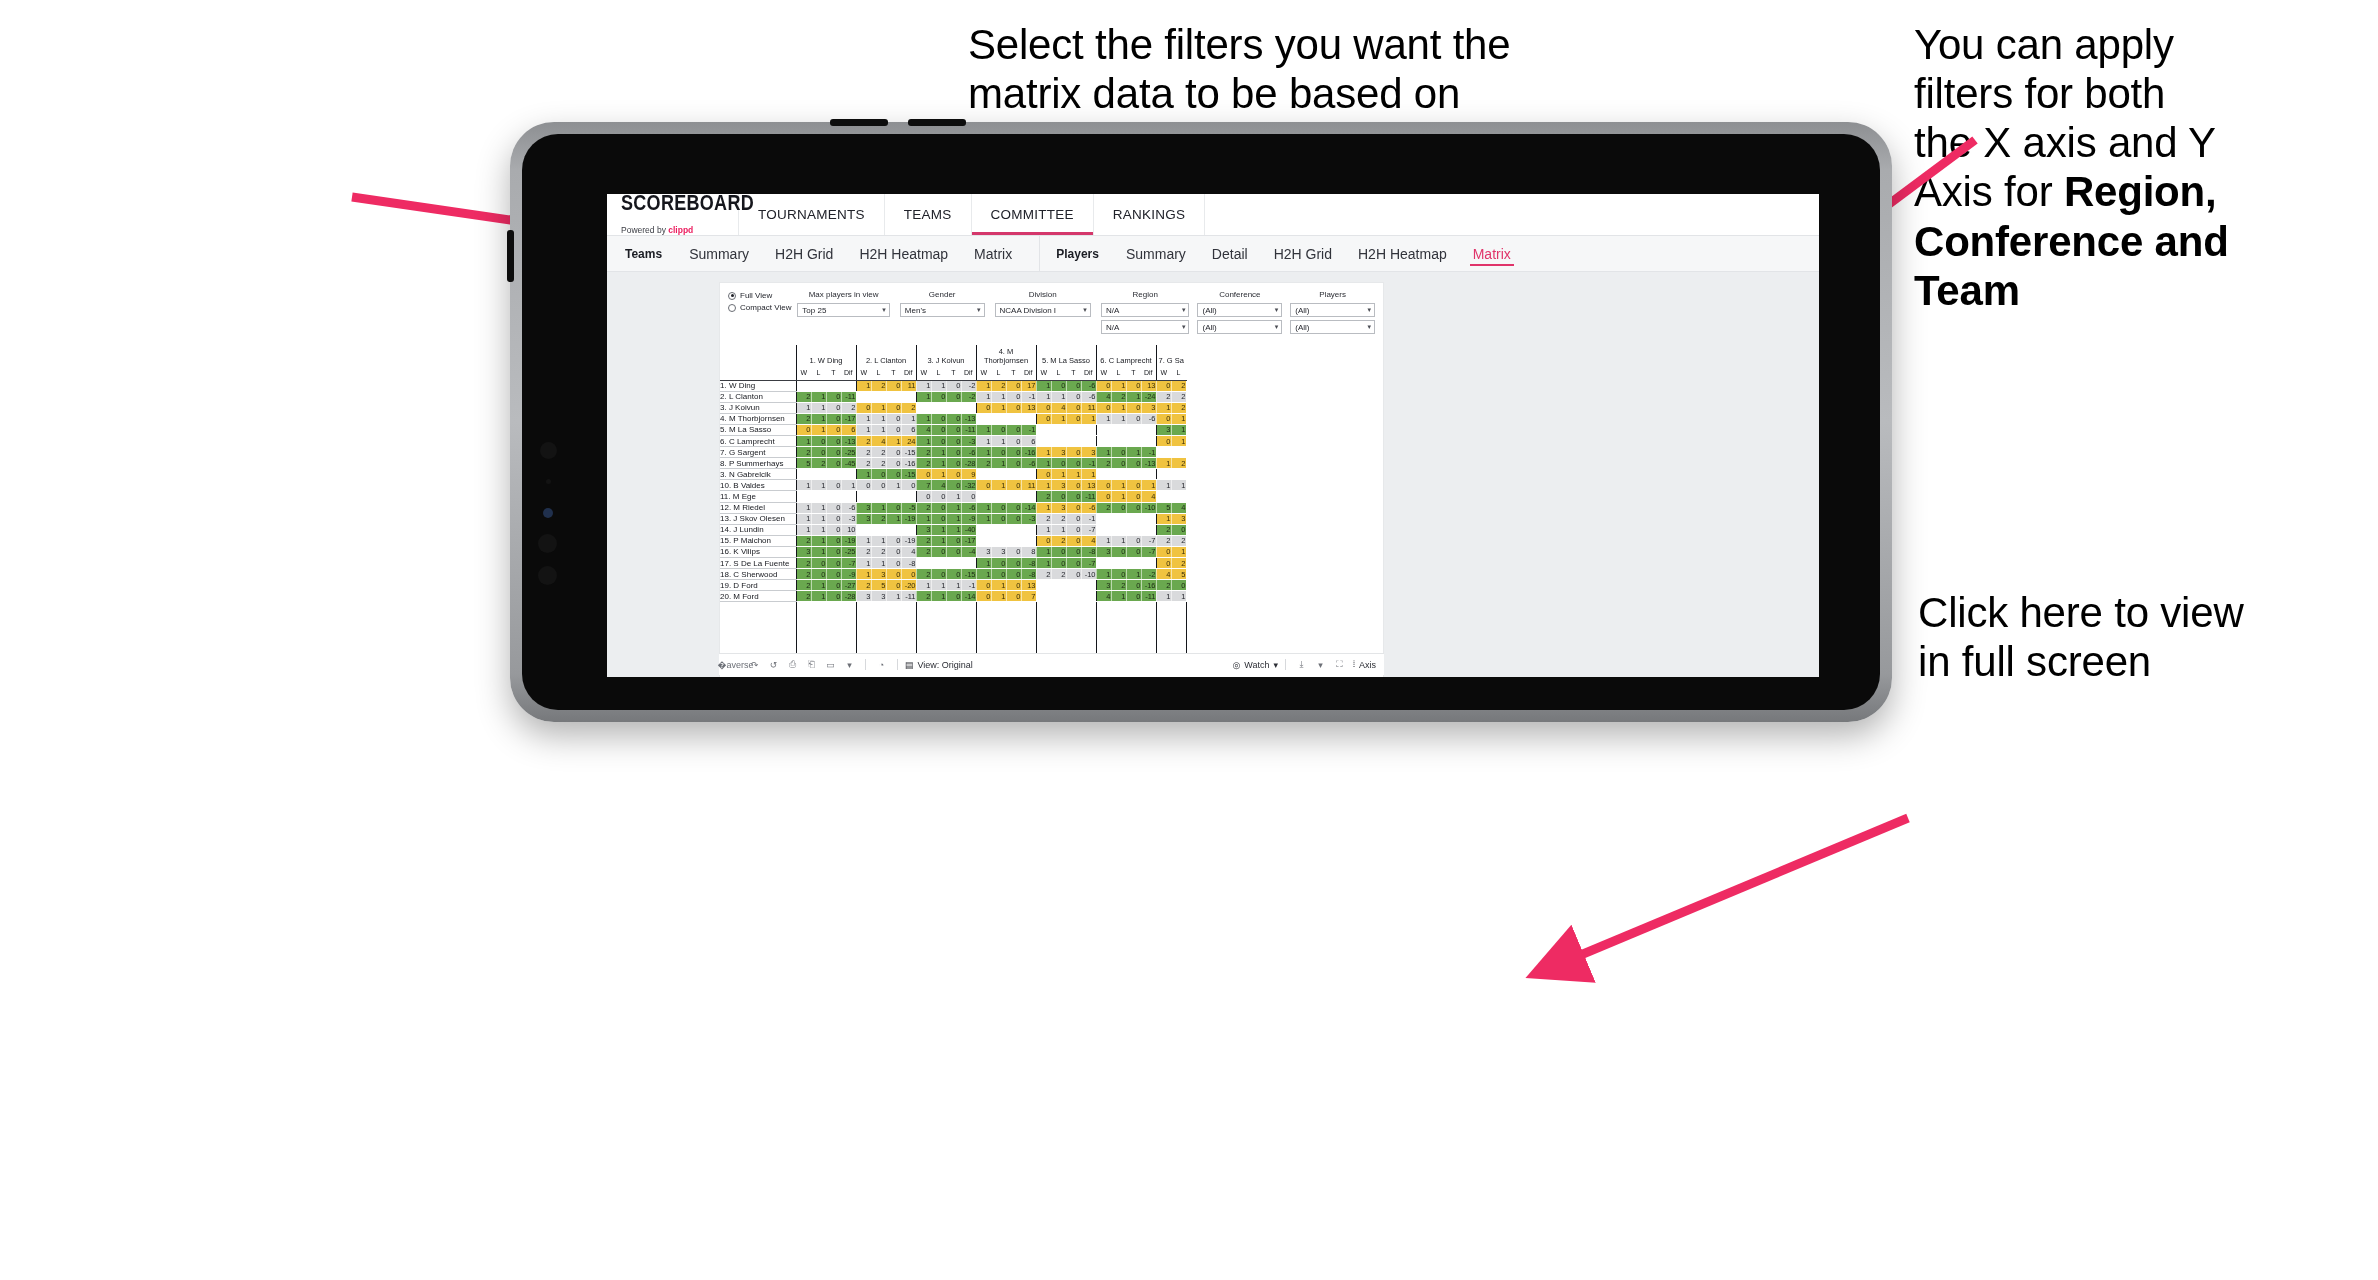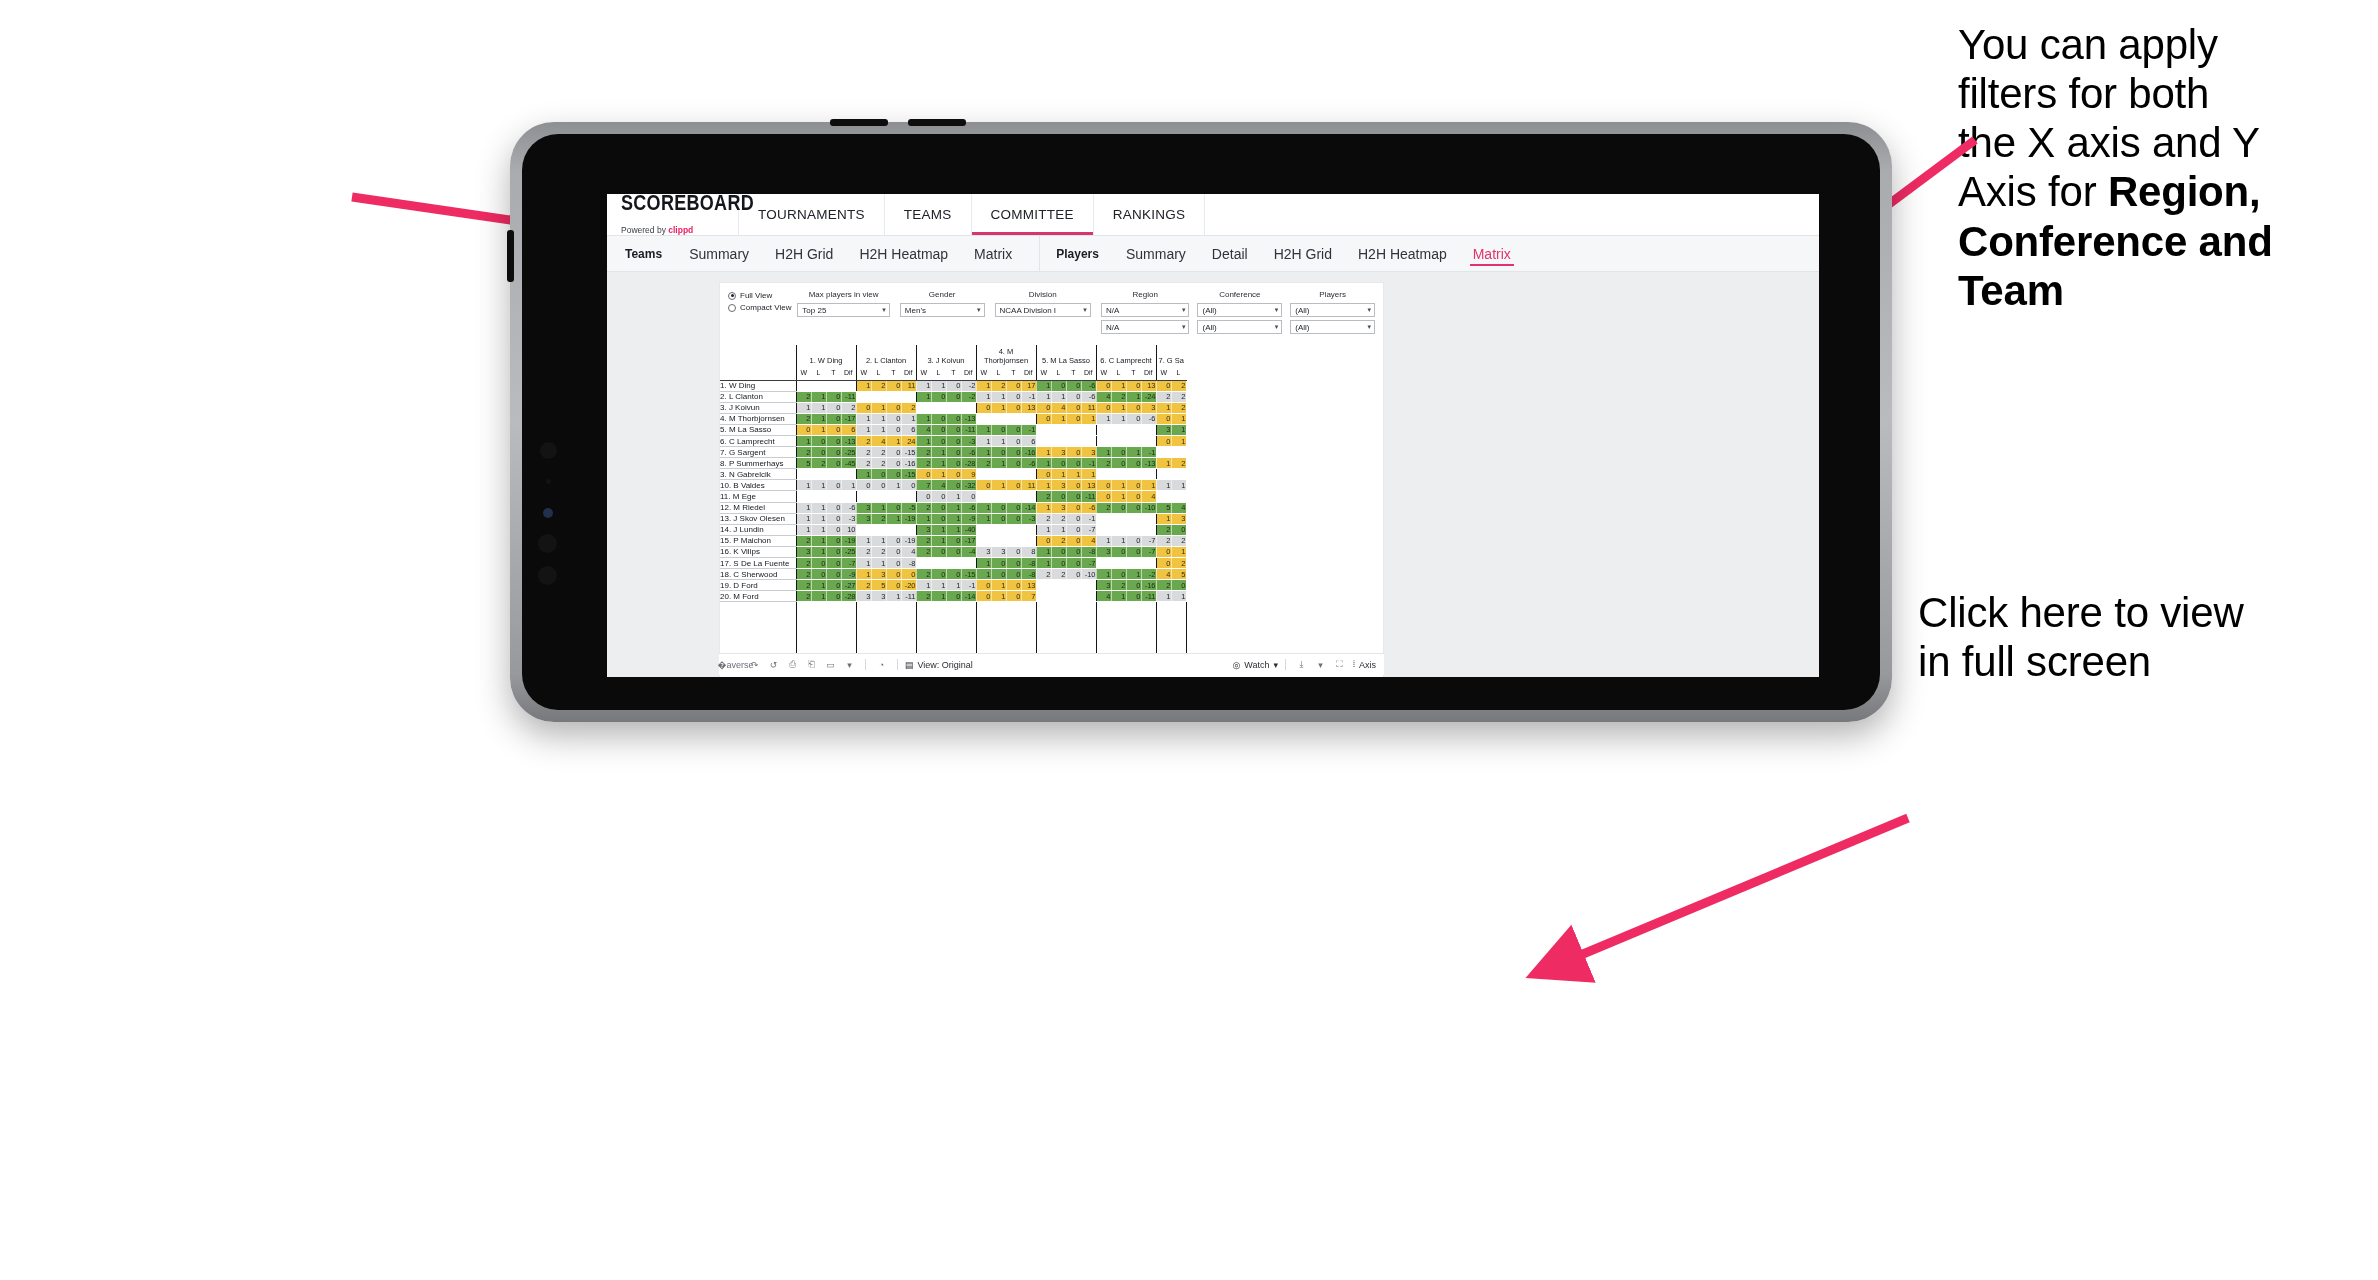--- a/index.html
+++ b/index.html
@@ -17,21 +17,21 @@
     color: #000;
     font-size: 42px;
     line-height: 1.17;
     font-weight: 400;
     letter-spacing: -0.2px;
     white-space: pre-line;
   }
   .anno b { font-weight: 700; }
   #anno-matrix  { left: 6px;   top: 20px;  width: 560px; }
   #anno-filters { left: 968px; top: 20px;  width: 780px; }
-  #anno-axis    { left: 1958px;top: 20px;  width: 420px; }
+  #anno-axis    { left: 1914px;top: 20px;  width: 420px; }
   #anno-full    { left: 1918px;top: 588px; width: 460px; }
 
   .arrow { position: absolute; overflow: visible; pointer-events: none; }
 
   
   #tablet {
     position: absolute; left: 510px; top: 122px;
     width: 1382px; height: 600px;
   }
   #tablet-outer {
@@ -190,20 +190,22 @@
   .tdiv { width: 1px; height: 11px; background: #d7d9dc; margin: 0 5px; }
   .tlab { display: flex; align-items: center; gap: 4px; font-size: 9px; color: #2c2e35; }
   .spacerflex { flex: 1; }
 </style>
 </head>
 <body>
 
 <div id="stage">
 
 
+  <div class="anno" id="anno-filters"><span>Select the filters you want the
+matrix data to be based on</span></div>
 
   <div class="anno" id="anno-axis"><span>You  can apply
 filters for both
 the X axis and Y
 Axis for </span><b>Region,
 Conference and
 Team</b></div>
 
   <div class="anno" id="anno-full"><span>Click here to view
 in full screen</span></div>

